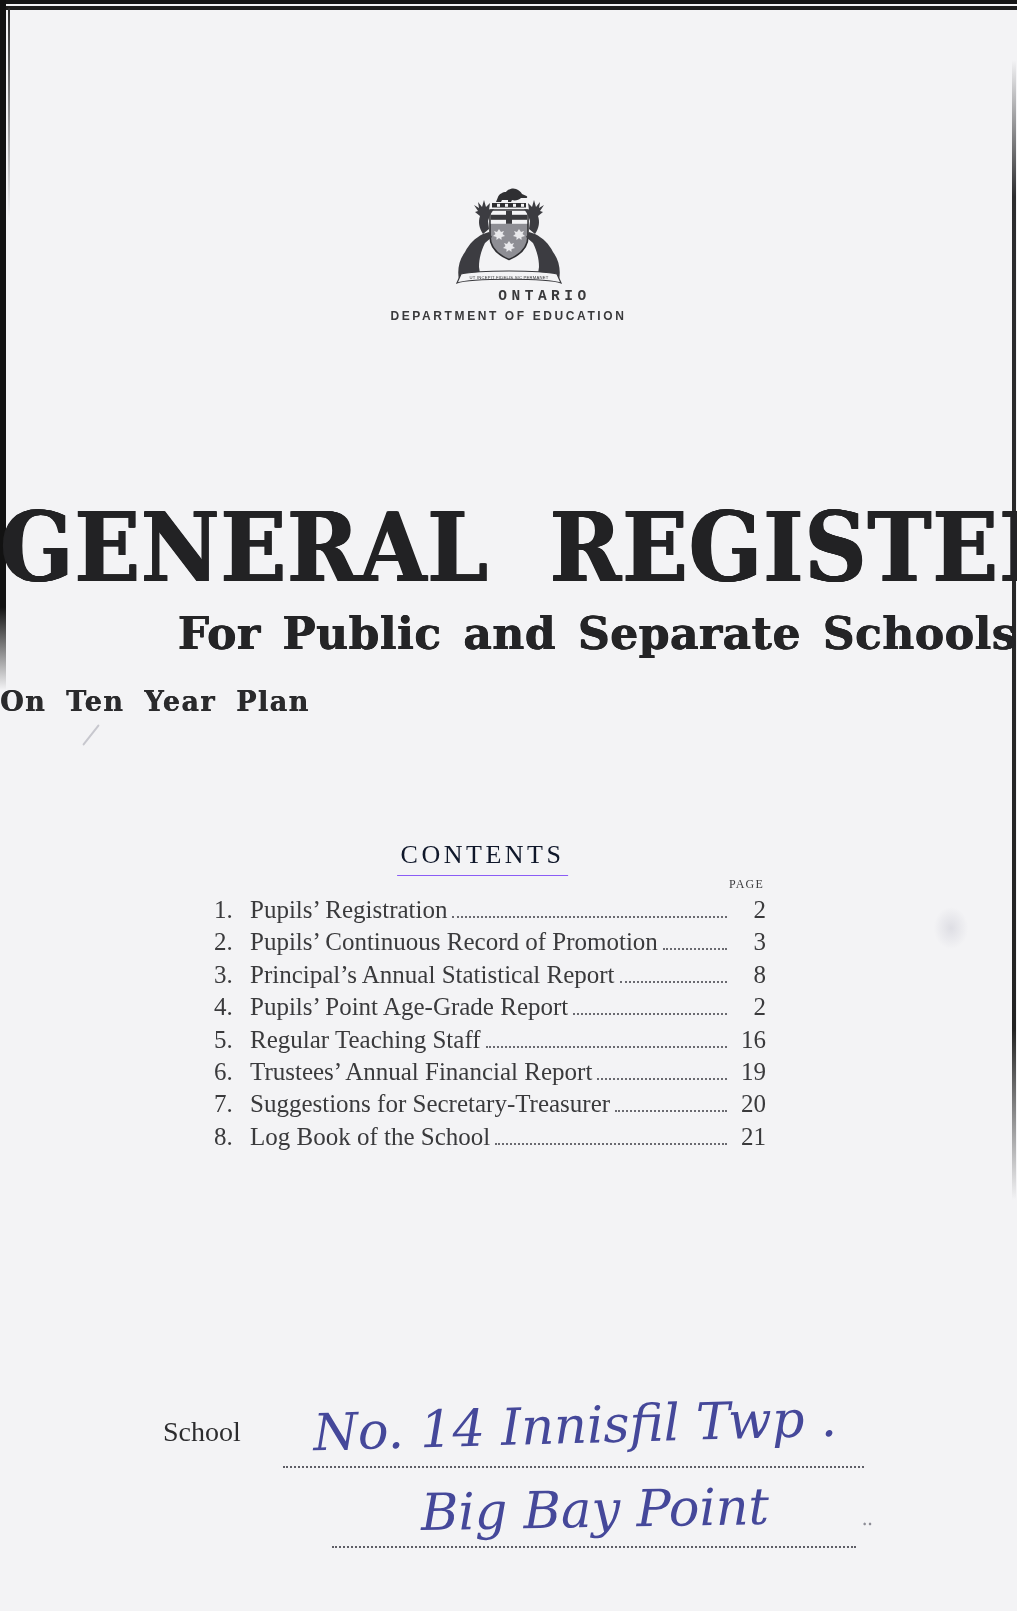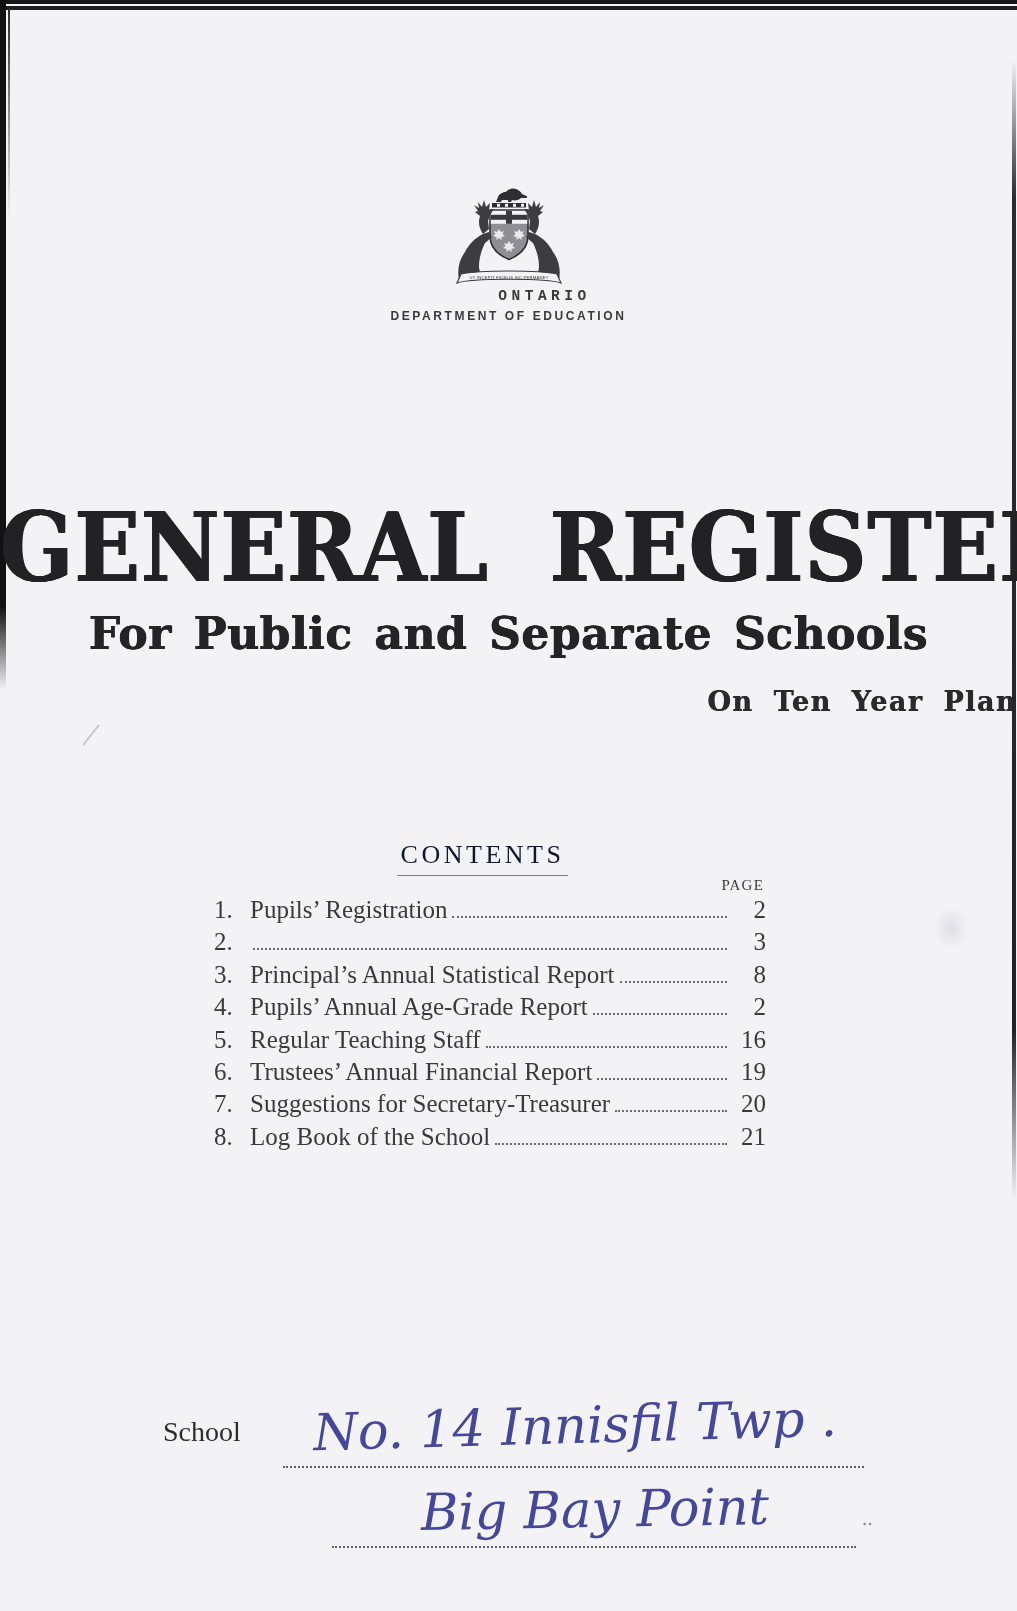--- a/index.html
+++ b/index.html
@@ -26,34 +26,34 @@
   .dept-line{position:absolute;left:0;top:309px;width:1017px;text-align:center;
     font-family:"Liberation Sans", sans-serif;font-size:12px;font-weight:700;
     letter-spacing:2.6px;color:#39393b;}
 
   
   .main-title{position:absolute;left:0;top:490px;width:1017px;text-align:center;
     font-family:"DejaVu Serif", serif;font-size:86px;font-weight:900;
     letter-spacing:1px;word-spacing:30px;color:#222224;white-space:nowrap;
     transform:scale(1.0,1.12);transform-origin:center top;
     text-shadow:0.8px 0 #222224,-0.8px 0 #222224,0 0.5px #222224;}
-  .sub-title{position:absolute;left:0;top:608px;width:1017px;text-align:center;
+  .sub-title{position:absolute;left:0;top:608px;width:1017px;text-align:right;
     font-family:"DejaVu Serif", serif;font-size:44px;font-weight:700;color:#242426;
     letter-spacing:0.5px;word-spacing:6px;
     text-shadow:0.5px 0 #242426,-0.3px 0 #242426;}
-  .plan-title{position:absolute;left:0;top:686px;width:1017px;text-align:right;
+  .plan-title{position:absolute;left:0;top:686px;width:1017px;text-align:left;
     font-family:"DejaVu Serif", serif;font-size:27px;font-weight:700;color:#2a2a2c;
     letter-spacing:1.5px;word-spacing:9px;text-shadow:0.4px 0 #2a2a2c;}
 
   
   .contents-heading{position:absolute;left:50%;top:840px;transform:translateX(calc(-50% - 26px));
     font-size:26px;letter-spacing:3.5px;color:#0f172a;
     border-bottom:1px solid #8b5cf6;padding:0 4px 5px 4px;font-weight:400;}
   .page-label{position:absolute;left:698px;top:877px;width:66px;text-align:right;
-    font-size:15px;letter-spacing:1.2px;color:#3c3c3e;}
+    font-size:12px;letter-spacing:1.2px;color:#3c3c3e;}
   .toc{position:absolute;left:214px;top:896px;width:552px;}
   .toc-row{display:flex;align-items:baseline;height:32.4px;font-size:25px;color:#3a3a3c;}
   .toc-num{width:36px;flex:0 0 36px;}
   .toc-title{white-space:nowrap;padding-right:2px;}
   .toc-dots{flex:1 1 auto;border-bottom:2px dotted #6a6a70;margin:0 3px 7px 3px;min-width:12px;}
   .toc-page{flex:0 0 36px;text-align:right;}
 
   
   .school-label{position:absolute;left:163px;top:1416px;font-size:28px;color:#2c2c2e;}
   .dotline{position:absolute;border-bottom:2px dotted #5e5e66;height:0;}
@@ -125,32 +125,33 @@
 
   <div class="toc">
     <div class="toc-row">
       <span class="toc-num">1.</span>
       <span class="toc-title">Pupils’ Registration</span>
       <span class="toc-dots"></span>
       <span class="toc-page">2</span>
     </div>
     <div class="toc-row">
       <span class="toc-num">2.</span>
+      <span class="toc-title">Pupils’ Continuous Record of Promotion</span>
       <span class="toc-dots"></span>
       <span class="toc-page">3</span>
     </div>
     <div class="toc-row">
       <span class="toc-num">3.</span>
       <span class="toc-title">Principal’s Annual Statistical Report</span>
       <span class="toc-dots"></span>
       <span class="toc-page">8</span>
     </div>
     <div class="toc-row">
       <span class="toc-num">4.</span>
-      <span class="toc-title">Pupils’ Annual Age-Grade Report</span>
+      <span class="toc-title">Pupils’ Point Age-Grade Report</span>
       <span class="toc-dots"></span>
       <span class="toc-page">2</span>
     </div>
     <div class="toc-row">
       <span class="toc-num">5.</span>
       <span class="toc-title">Regular Teaching Staff</span>
       <span class="toc-dots"></span>
       <span class="toc-page">16</span>
     </div>
     <div class="toc-row">

